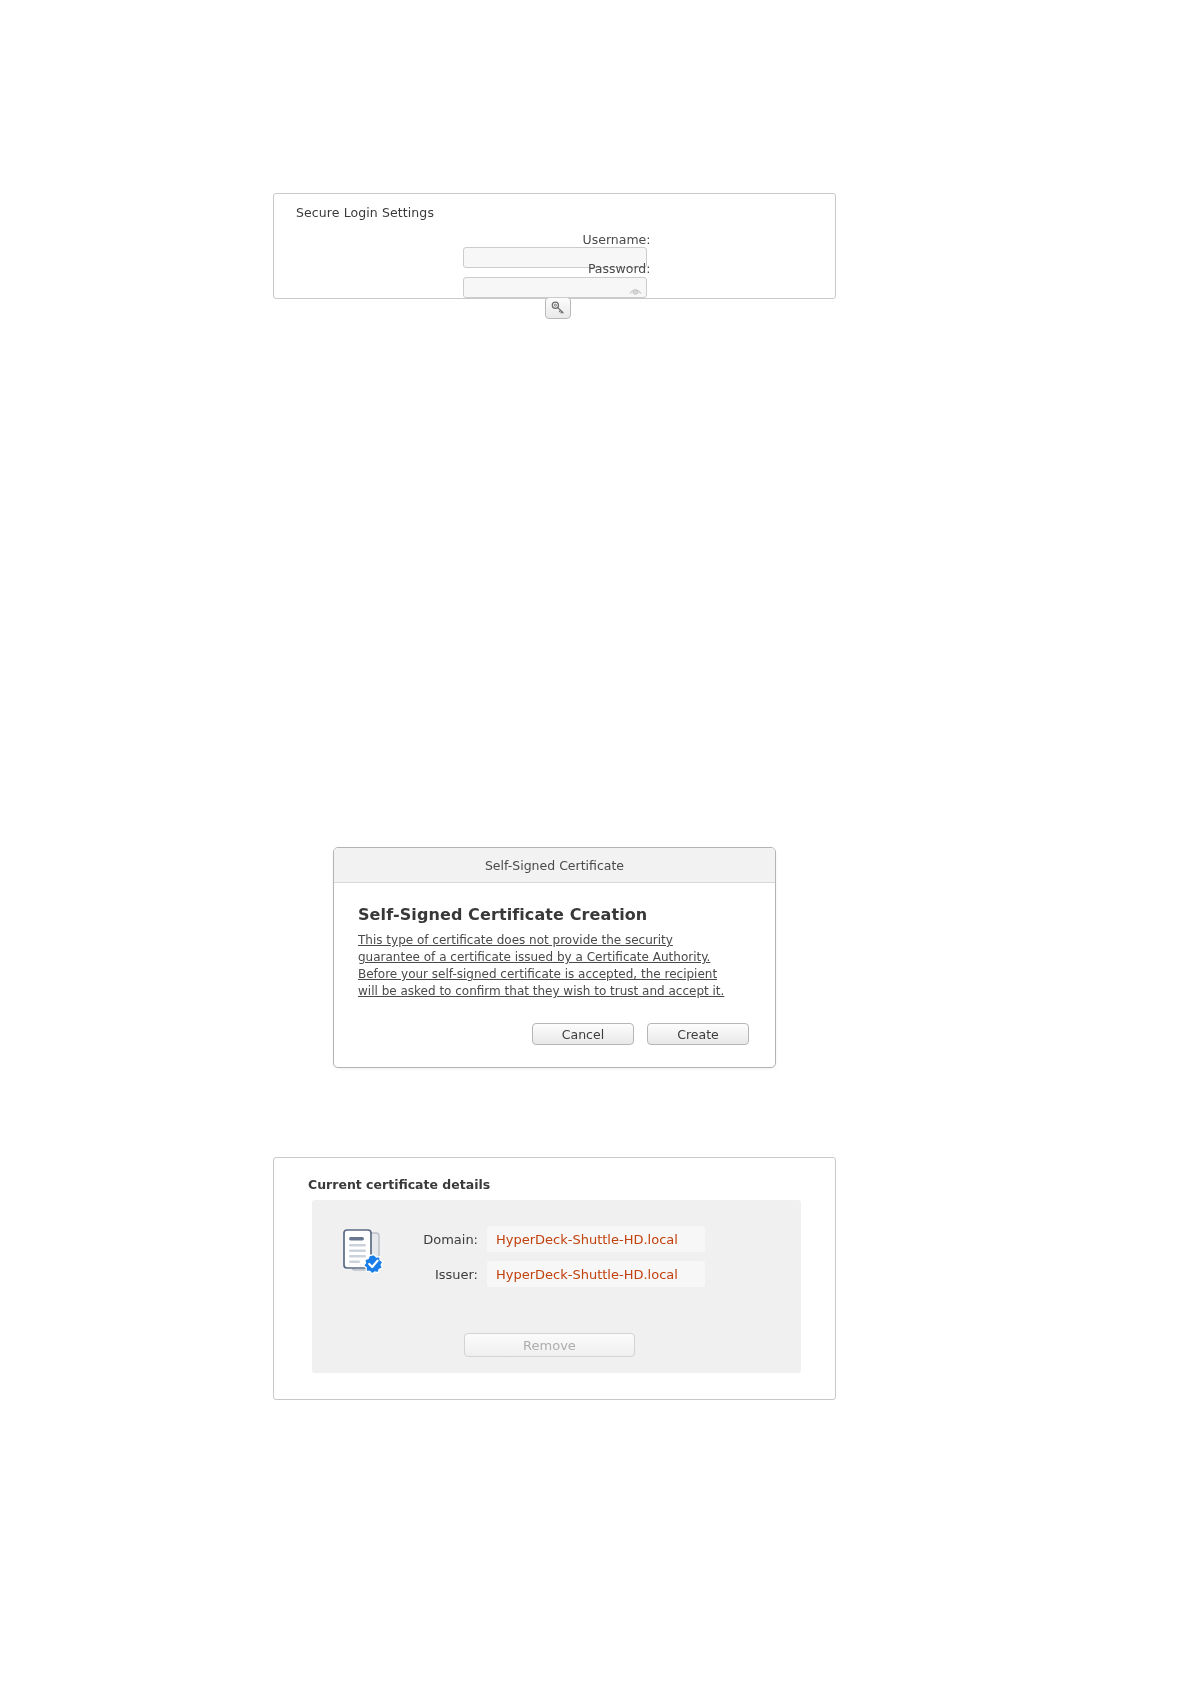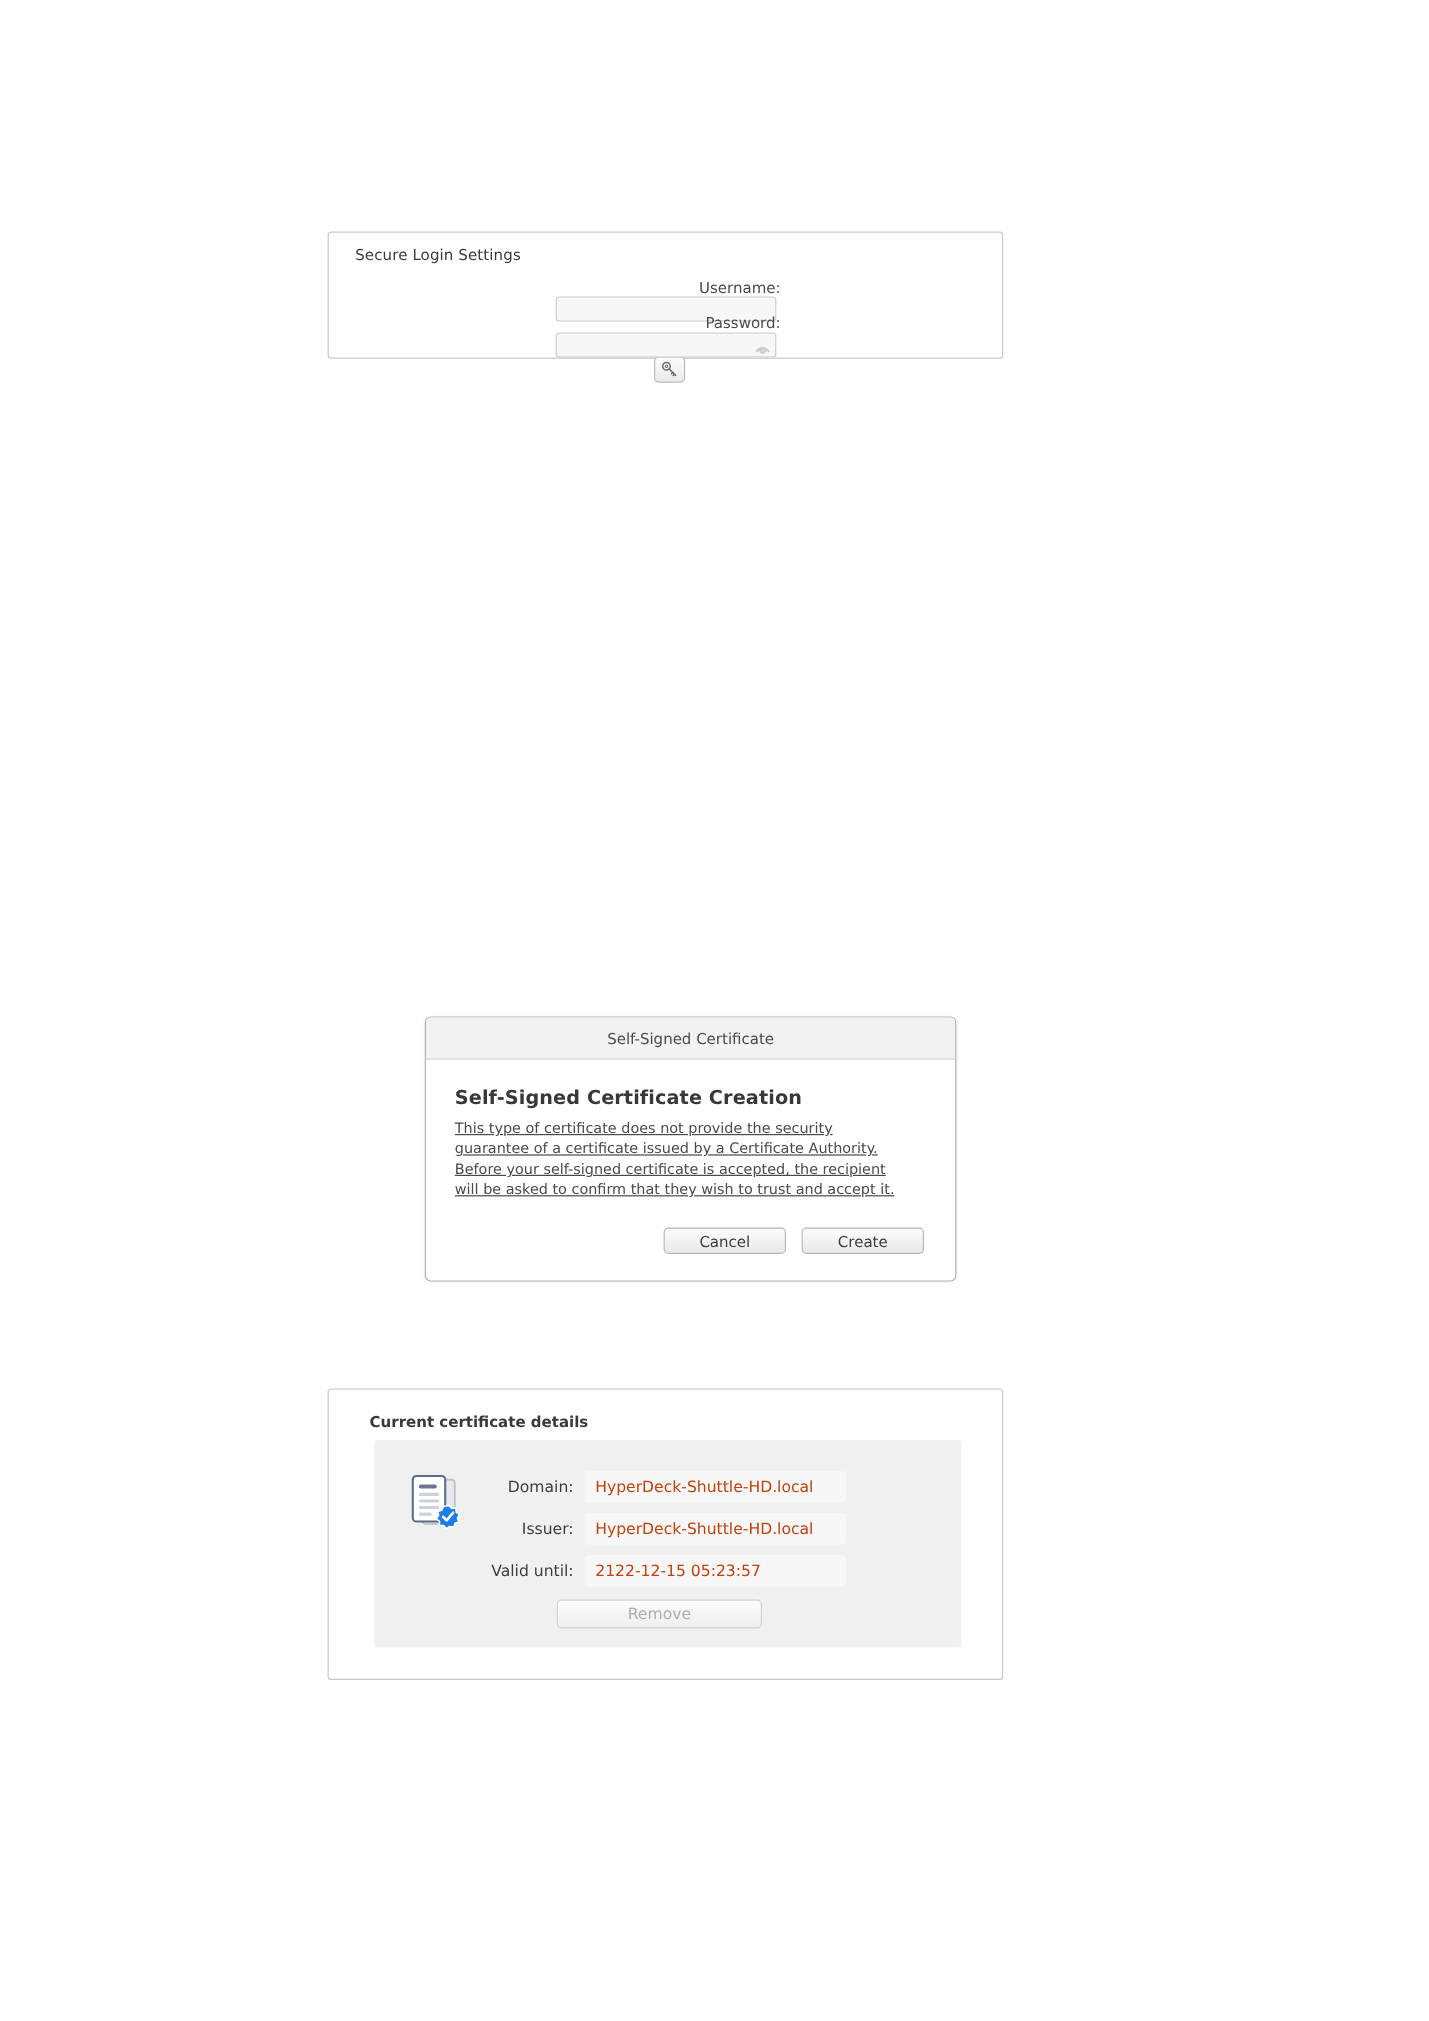--- a/index.html
+++ b/index.html
@@ -100,21 +100,20 @@
     left: 333px;
     top: 847px;
     width: 443px;
     height: 221px;
     border: 1px solid #b4b4b4;
     border-radius: 5px;
     background: #ffffff;
     box-sizing: border-box;
     overflow: hidden;
     box-shadow: 0 1px 3px rgba(0,0,0,0.06);
-    margin-left: 21px;
   }
   .dialog-titlebar {
     height: 34px;
     background: #f2f2f2;
     border-bottom: 1px solid #d8d8d8;
     display: flex;
     align-items: center;
     justify-content: center;
     font-size: 12.5px;
     color: #4a4a4a;
@@ -318,21 +317,17 @@
 
     <div class="cert-rows">
       <div class="cert-row">
         <div class="cert-label">Domain:</div>
         <div class="cert-value">HyperDeck-Shuttle-HD.local</div>
       </div>
       <div class="cert-row">
         <div class="cert-label">Issuer:</div>
         <div class="cert-value">HyperDeck-Shuttle-HD.local</div>
       </div>
-      <div class="cert-row">
-        <div class="cert-label">Valid until:</div>
-        <div class="cert-value">2122-12-15 05:23:57</div>
-      </div>
     </div>
 
     <div class="remove-button">Remove</div>
   </div>
 </div>
 
 </body></html>

